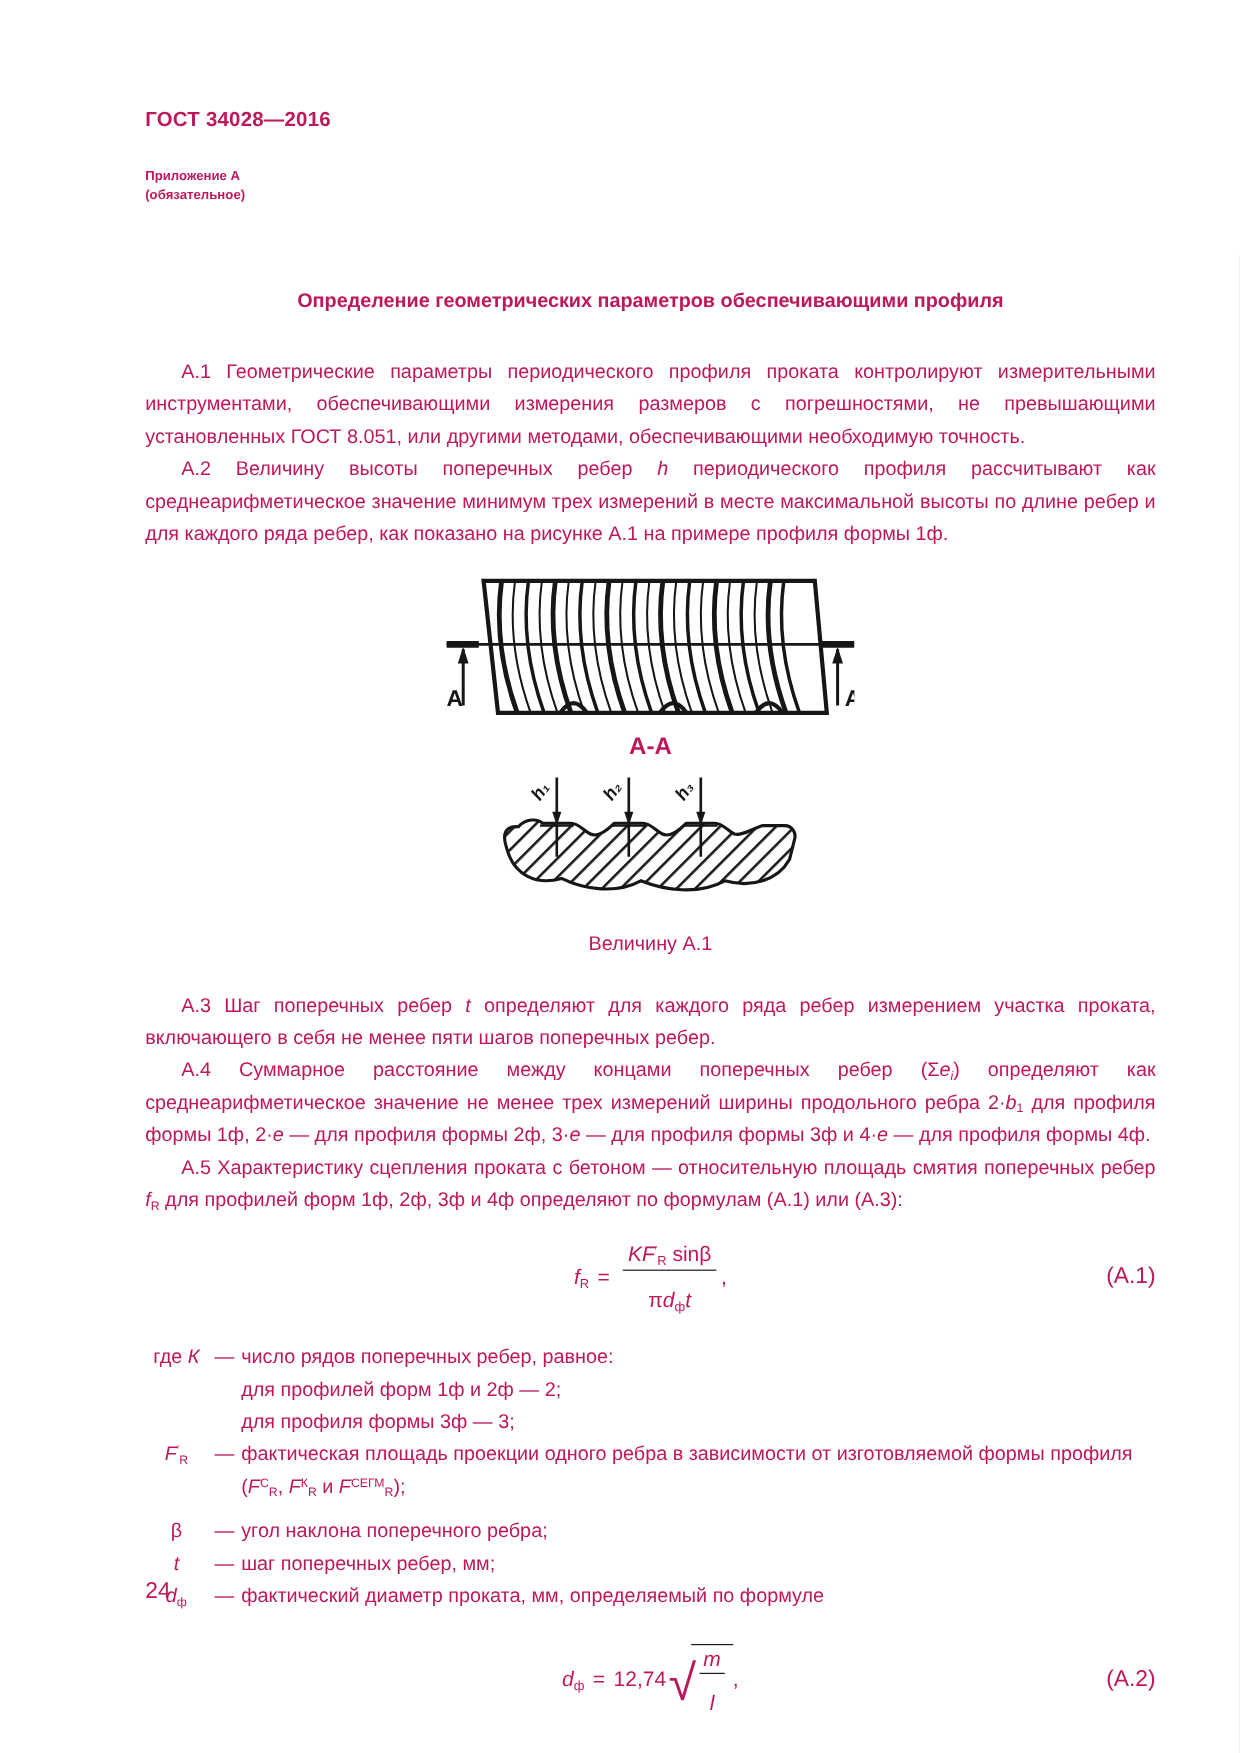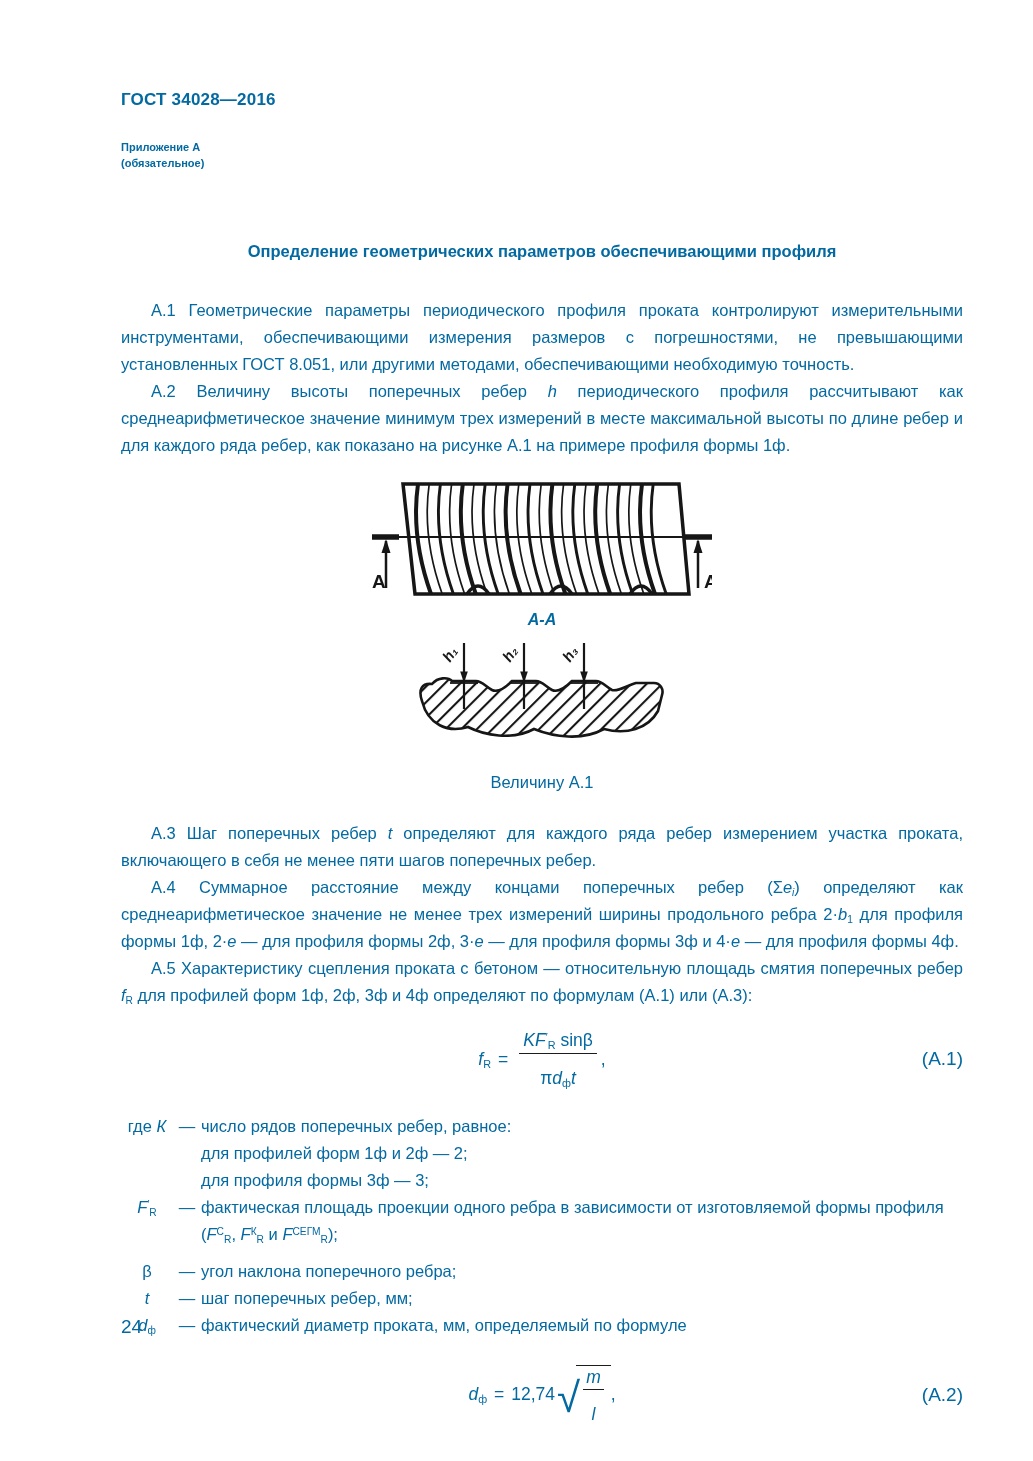--- a/index.html
+++ b/index.html
@@ -1,34 +1,34 @@
 <!DOCTYPE html>
 <html lang="ru"><head>
 <meta charset="utf-8">
 <style>
   html,body{margin:0;padding:0;background:#e8e8e8;}
   .page{
     width:1033px;height:1461px;position:relative;background:#ffffff;
-    font-family:"Liberation Sans",sans-serif;color:#0369a1;
+    font-family:"Liberation Sans",sans-serif;color:#be185d;
     overflow:hidden;margin:0 auto;
   }
   .content{position:absolute;left:121px;top:90px;width:842px;}
   .doc-header{font-size:17px;font-weight:bold;letter-spacing:0.2px;}
   .appendix{ text-align:left; margin-top:30px; font-weight:bold; font-size:11px; line-height:1.45;}
   .main-heading{ text-align:center; font-weight:bold; font-size:17px; margin-top:66px;}
   .body-text{font-size:16.5px;line-height:1.64;}
   .para{ text-align:justify; text-indent:30px; margin:0;}
   .first-para{margin-top:32px;}
   .it{font-style:italic;}
   sub,sup{font-size:0.62em;line-height:0;}
   sub{vertical-align:-0.3em;}
   sup{vertical-align:0.5em;}
   .fig{display:flex;flex-direction:column;align-items:center;margin-top:16px;}
   .fig svg{display:block;}
-  .section-label{font-weight:bold;font-size:16px;margin-top:12px;text-align:center;font-style:italic;}
+  .section-label{font-weight:bold;font-size:20px;margin-top:12px;text-align:center;}
   .fig-caption{font-size:16.5px;margin-top:14px;text-align:center;}
   .after-fig{margin-top:28px;}
   .formula-row{position:relative;display:flex;justify-content:center;align-items:center;
     font-size:17.5px;margin:20px 0 24px;}
   .formula-label{position:absolute;right:0;top:50%;transform:translateY(-50%);font-size:19px;}
   .frac{display:inline-flex;flex-direction:column;align-items:center;margin:0 4px;}
   .frac .fnum{padding:0 4px 2px;border-bottom:1.7px solid #1c1c1c;}
   .frac .fden{padding:14px 4px 0;}
   .sqrt{display:inline-flex;align-items:center;margin-left:2px;}
   .rad{font-size:42px;font-weight:300;line-height:36px;margin-right:-4px;transform:translateY(3px);}

